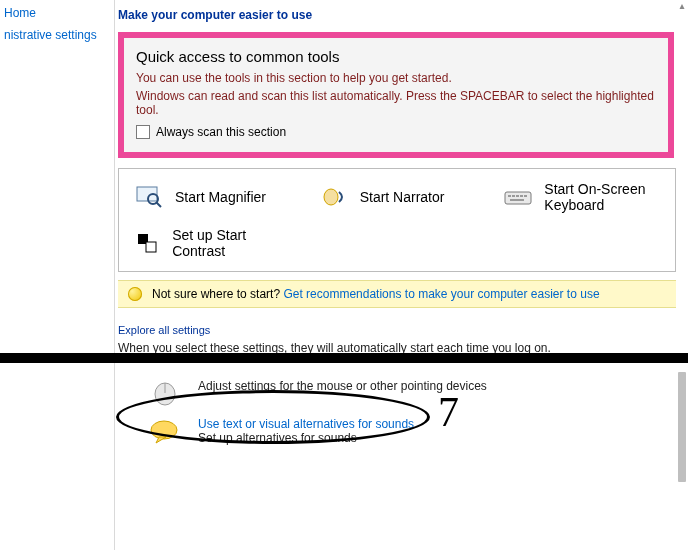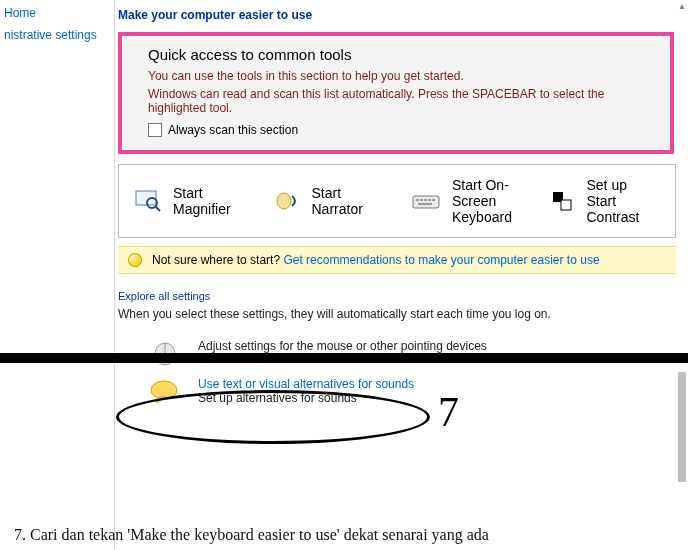--- a/index.html
+++ b/index.html
@@ -5,28 +5,28 @@
   html,body{margin:0;padding:0;font-family:"Segoe UI",Tahoma,sans-serif;font-size:12px;color:#000;background:#fff}
   .page{width:688px;height:550px;position:relative;overflow:hidden}
   .sidebar{position:absolute;left:0;top:0;width:115px;height:100%;border-right:1px solid #d9d9d9;padding:4px 4px 0 0;box-sizing:border-box}
   .sidebar a{color:#0066cc;display:block;padding:2px 0 6px 4px}
   .main{position:absolute;left:118px;top:0;right:12px}
   .scroll{position:absolute;right:0;top:0;width:12px;height:100%;}
   .scroll-arrow{width:12px;height:12px;position:absolute;color:#888;font-size:10px;line-height:12px;text-align:center}
   .scroll-arrow.top{top:0}
   .scroll-thumb{position:absolute;right:2px;width:8px;background:#bfbfbf;border-radius:1px}
   h1.page-title{color:#003399;font-weight:bold;font-size:12px;margin:8px 0 10px 0}
-  .panel{border:4px solid #ec4899;background:#f4f4f4;padding:10px 26px;margin-right:2px}
+  .panel{border:6px solid #ec4899;background:#f4f4f4;padding:10px 12px;margin-right:2px}
   .panel h2{font-size:15px;font-weight:normal;margin:0 0 6px 0;color:#000}
   .panel p{margin:4px 0;color:#7f1d1d}
   .chk-row{margin-top:8px}
   .chk{display:inline-flex;align-items:center;margin-right:80px}
   .box{width:12px;height:12px;border:1px solid #7a7a7a;background:#fff;margin-right:6px;display:inline-block}
   .tool-panel{border:1px solid #bcbcbc;background:#fff;padding:12px 16px;margin:10px 0 8px 0}
-  .tool-grid{display:grid;grid-template-columns:1fr 1fr 1fr 1fr;row-gap:14px;column-gap:30px}
+  .tool-grid{display:grid;grid-template-columns:1fr 1fr 1fr;row-gap:14px;column-gap:30px}
   .tool{display:flex;align-items:center;gap:12px;font-size:14px}
   .tool-ico{width:28px;height:24px;display:flex;align-items:center;justify-content:center}
   .tip{background:#fff9c9;border-top:1px solid #e6df8f;border-bottom:1px solid #e6df8f;padding:6px 10px;display:flex;align-items:flex-end;gap:10px}
   .bulb{width:14px;height:14px;border-radius:50%;background:radial-gradient(circle at 30% 30%,#fff39a,#f0c400);box-shadow:0 0 0 1px #d1a900 inset}
   .link{color:#0066cc}
   h2.explore{color:#003399;font-weight:normal;font-size:11px;margin:16px 0 5px 0}
   .sub{color:#222;margin:0 0 8px 0}
   .hr-strip{position:absolute;left:0;width:700px;height:10px;background:#000}
   .setting{display:flex;gap:16px;margin:6px 0 10px 30px}
   .setting .ico{width:34px;display:flex;align-items:flex-start;justify-content:center;padding-top:2px}
@@ -120,21 +120,21 @@
       <span class="bulb"></span>
       <span>
         <span>Not sure where to start?</span>
         <a class="link">Get recommendations to make your computer easier to use</a>
       </span>
     </div>
 
     <h2 class="explore">Explore all settings</h2>
     <p class="sub">When you select these settings, they will automatically start each time you log on.</p>
 
-    <div class="setting" style="margin-top:18px">
+    <div class="setting" style="margin-top:24px">
       <div class="ico">
         <svg class="svg" width="30" height="26">
             <ellipse cx="15" cy="13" rx="10" ry="11" fill="#e8e8e8" stroke="#9a9a9a"></ellipse>
             <line x1="15" y1="2" x2="15" y2="12" stroke="#9a9a9a"></line>
           </svg>
       </div>
       <div class="txt">
         <div class="desc">Adjust settings for the mouse or other pointing devices</div>
       </div>
     </div>
@@ -154,15 +154,14 @@
     </div>
 
   </div>
 
   <div class="hr-strip" style="top:353px"></div>
 
   <div class="circle" style="left:116px;top:390px;width:308px;height:48px"></div>
 
   <div class="big7" style="left:438px;top:388px">7</div>
 
-  <div class="caption">7. Cari dan tekan 'Make the keyboard easier to use' dekat senarai yang ada</div>
 
 </div>
 
 </body></html>

